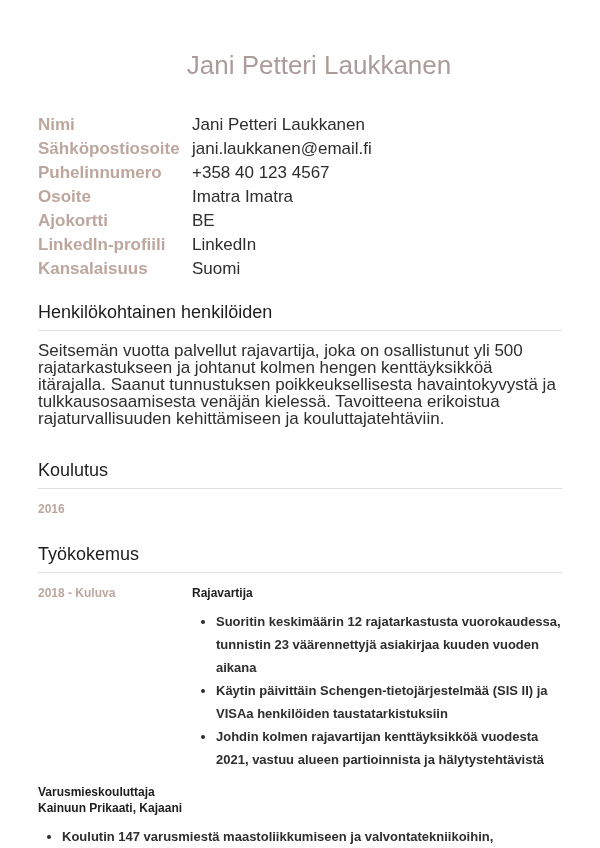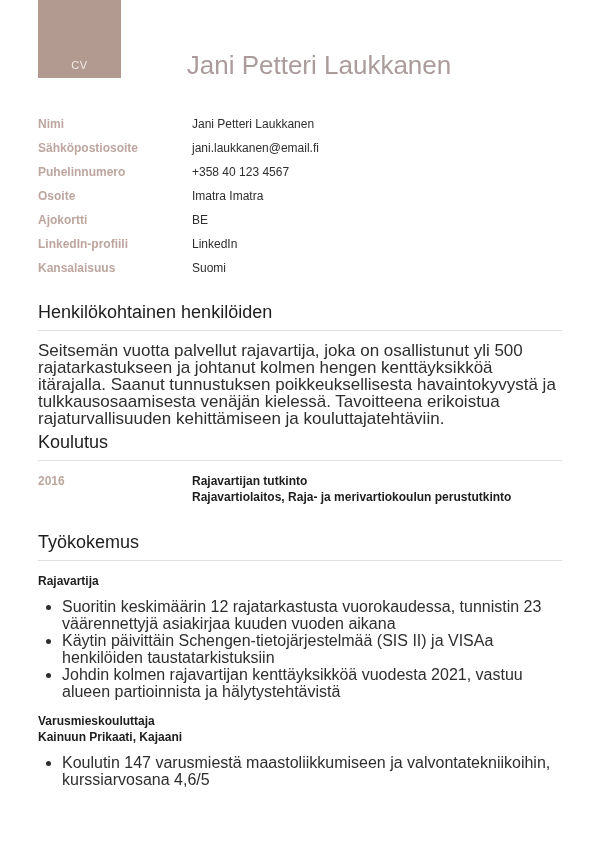--- a/index.html
+++ b/index.html
@@ -56,36 +56,36 @@
     font-weight: 400;
     line-height: 1;
     color: var(--title-color, #ab9b9b);
   }
   .section {
     margin-left: 38px;
     margin-right: 38px;
   }
   .section-personal   { margin-top: 40px; }
   .section-summary    { margin-top: 26px; }
-  .section-education  { margin-top: 4px; }
+  .section-education  { margin-top: 32px; }
   .section-experience { margin-top: 26px; }
   .section-heading {
     font-size: 18px;
     font-weight: 400;
     color: var(--heading-color, #1d1d1d);
     line-height: 22px;
     padding-bottom: 7px;
     border-bottom: 1px solid var(--rule-color, #e0e0e0);
   }
   .rows { margin-top: 13px; }
   .info-row {
     display: flex;
     align-items: baseline;
     margin-bottom: 11px;
-    font-size: 12px;
+    font-size: 17px;
     line-height: 13px;
   }
   .info-label {
     width: 154px;
     flex-shrink: 0;
     font-weight: 700;
     color: var(--accent-light, #bda69e);
   }
   .info-value { color: var(--body-color, #2e2e2e); }
   .summary-text {
@@ -113,34 +113,32 @@
     font-weight: 700;
     color: var(--heading-color, #1d1d1d);
     line-height: 16px;
   }
   .bullets {
     margin: 9px 0 4px;
     padding-left: 24px;
     list-style: disc;
   }
   .bullets li {
-    font-size: 16px;
-    line-height: 17px;
+    font-size: 13px;
+    line-height: 23px;
     color: var(--body-color, #2e2e2e);
+    font-weight: bold;
   }
 </style>
 </head>
 <body>
 
 <div class="page">
 
   <header class="header">
-    <div class="cv-box">
-      <span class="cv-box-label">CV</span>
-    </div>
     <h1 class="title">Jani Petteri Laukkanen</h1>
   </header>
 
   <section class="section section-personal">
     <div class="rows">
       <div class="info-row">
         <div class="info-label">Nimi</div>
         <div class="info-value">Jani Petteri Laukkanen</div>
       </div>
       <div class="info-row">
@@ -172,31 +170,28 @@
 
   <section class="section section-summary">
     <h2 class="section-heading">Henkilökohtainen henkilöiden</h2>
     <p class="summary-text">Seitsemän vuotta palvellut rajavartija, joka on osallistunut yli 500 rajatarkastukseen ja johtanut kolmen hengen kenttäyksikköä itärajalla. Saanut tunnustuksen poikkeuksellisesta havaintokyvystä ja tulkkausosaamisesta venäjän kielessä. Tavoitteena erikoistua rajaturvallisuuden kehittämiseen ja kouluttajatehtäviin.</p>
   </section>
 
   <section class="section section-education">
     <h2 class="section-heading">Koulutus</h2>
     <div class="entry">
       <div class="entry-period">2016</div>
-      <div class="entry-body">
-        <div class="entry-title">Rajavartijan tutkinto</div>
-        <div class="entry-subtitle">Rajavartiolaitos, Raja- ja merivartiokoulun perustutkinto</div>
-      </div>
     </div>
   </section>
 
   <section class="section section-experience">
     <h2 class="section-heading">Työkokemus</h2>
 
     <div class="entry">
+      <div class="entry-period">2018 - Kuluva</div>
       <div class="entry-body">
         <div class="entry-title">Rajavartija</div>
         <ul class="bullets">
           <li>Suoritin keskimäärin 12 rajatarkastusta vuorokaudessa, tunnistin 23 väärennettyjä asiakirjaa kuuden vuoden aikana</li>
           <li>Käytin päivittäin Schengen-tietojärjestelmää (SIS II) ja VISAa henkilöiden taustatarkistuksiin</li>
           <li>Johdin kolmen rajavartijan kenttäyksikköä vuodesta 2021, vastuu alueen partioinnista ja hälytystehtävistä</li>
         </ul>
       </div>
     </div>
 

